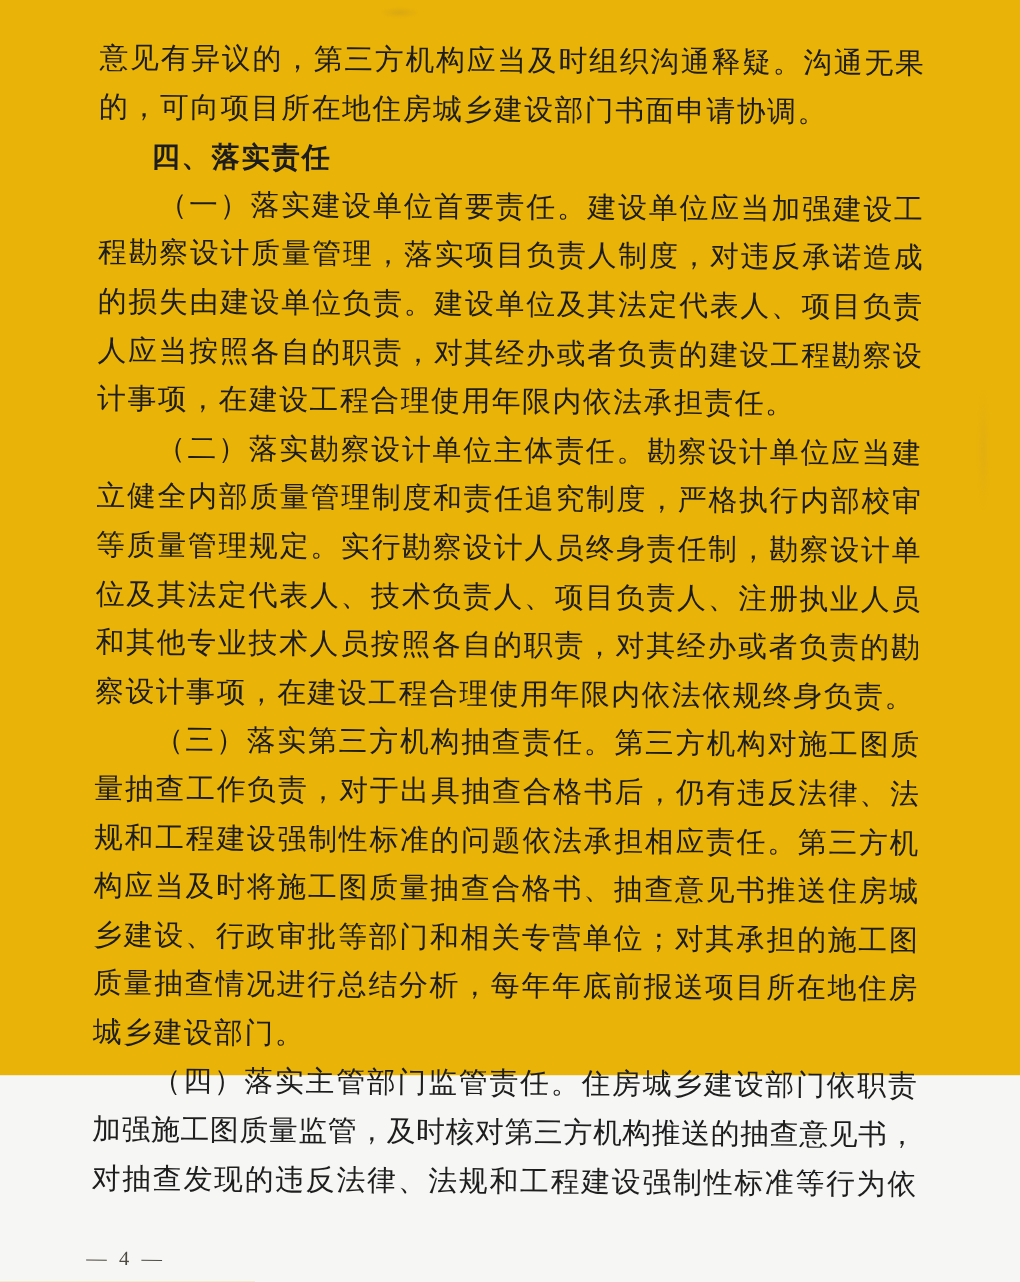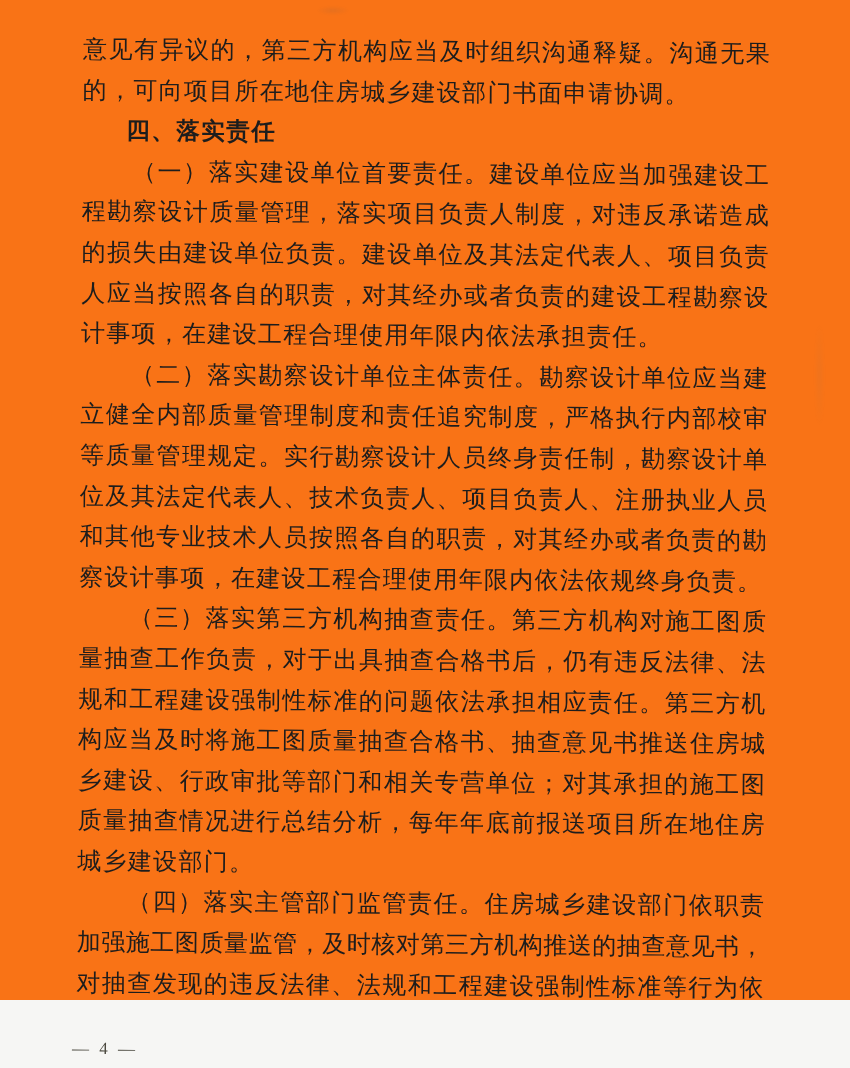--- a/index.html
+++ b/index.html
@@ -6,22 +6,22 @@
     margin: 0;
     padding: 0;
     width: 850px;
     height: 1068px;
     overflow: hidden;
     background: #f6f6f4;
   }
   .page {
     position: relative;
     width: 850px;
-    height: 1000px;
-    background: #f97316;
+    height: 896px;
+    background: #eab308;
     color: #1d1d1d;
     font-family: "Liberation Serif", "DejaVu Serif", serif;
   }
   
   .smudge-top {
     position: absolute;
     left: 316px; top: 6px;
     width: 34px; height: 9px;
     background: radial-gradient(closest-side, rgba(90,90,90,0.35), rgba(90,90,90,0));
     filter: blur(1px);

